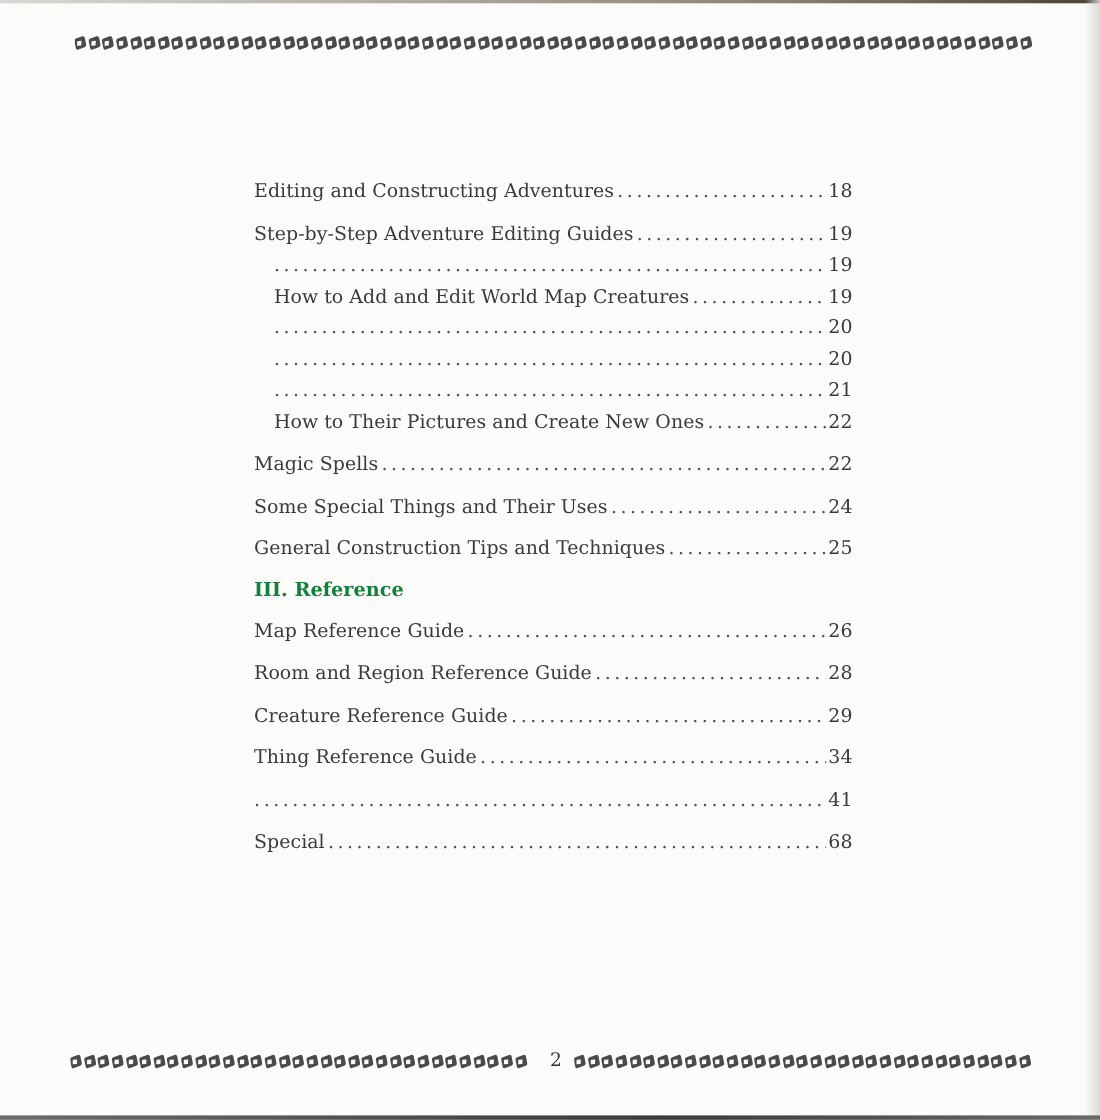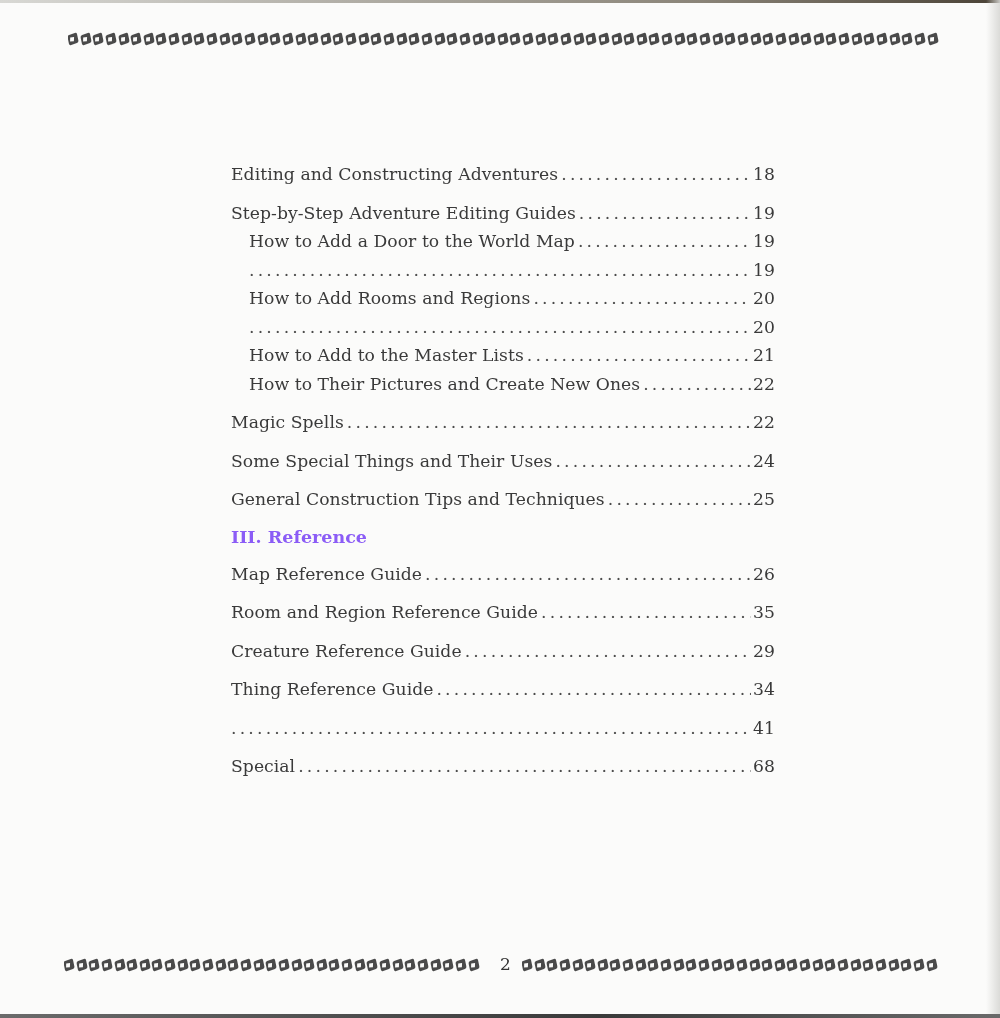--- a/index.html
+++ b/index.html
@@ -115,21 +115,21 @@
     }
     .gap-s { height: 10px; }
     .gap-m { height: 10px; }
     .section-heading {
       font-weight: bold;
       font-size: 17.5px;
       line-height: 26px;
       height: 26px;
       margin-top: 10px;
       margin-bottom: 10px;
-      color: #8b5cf6;
+      color: #15803d;
     }
   </style>
 </head>
 <body>
 
 <div class="top-edge"></div>
 <div class="right-shadow"></div>
 <div class="bottom-edge"></div>
 
 <div class="chain" id="chain-top">
@@ -213,39 +213,37 @@
   </div>
 
   <div class="gap-s"></div>
 
   <div class="toc-row">
     <span class="title">Step-by-Step Adventure Editing Guides</span>
     <span class="leader"></span>
     <span class="page">19</span>
   </div>
   <div class="toc-row sub">
-    <span class="title">How to Add a Door to the World Map</span>
     <span class="leader"></span>
     <span class="page">19</span>
   </div>
   <div class="toc-row sub">
+    <span class="title">How to Add and Edit World Map Creatures</span>
     <span class="leader"></span>
     <span class="page">19</span>
   </div>
   <div class="toc-row sub">
-    <span class="title">How to Add Rooms and Regions</span>
     <span class="leader"></span>
     <span class="page">20</span>
   </div>
   <div class="toc-row sub">
     <span class="leader"></span>
     <span class="page">20</span>
   </div>
   <div class="toc-row sub">
-    <span class="title">How to Add to the Master Lists</span>
     <span class="leader"></span>
     <span class="page">21</span>
   </div>
   <div class="toc-row sub">
     <span class="title">How to Their Pictures and Create New Ones</span>
     <span class="leader"></span>
     <span class="page">22</span>
   </div>
 
   <div class="gap-m"></div>
@@ -272,21 +270,21 @@
 
   <div class="toc-row">
     <span class="title">Map Reference Guide</span>
     <span class="leader"></span>
     <span class="page">26</span>
   </div>
   <div class="gap-m"></div>
   <div class="toc-row">
     <span class="title">Room and Region Reference Guide</span>
     <span class="leader"></span>
-    <span class="page">35</span>
+    <span class="page">28</span>
   </div>
   <div class="gap-m"></div>
   <div class="toc-row">
     <span class="title">Creature Reference Guide</span>
     <span class="leader"></span>
     <span class="page">29</span>
   </div>
   <div class="gap-m"></div>
   <div class="toc-row">
     <span class="title">Thing Reference Guide</span>

